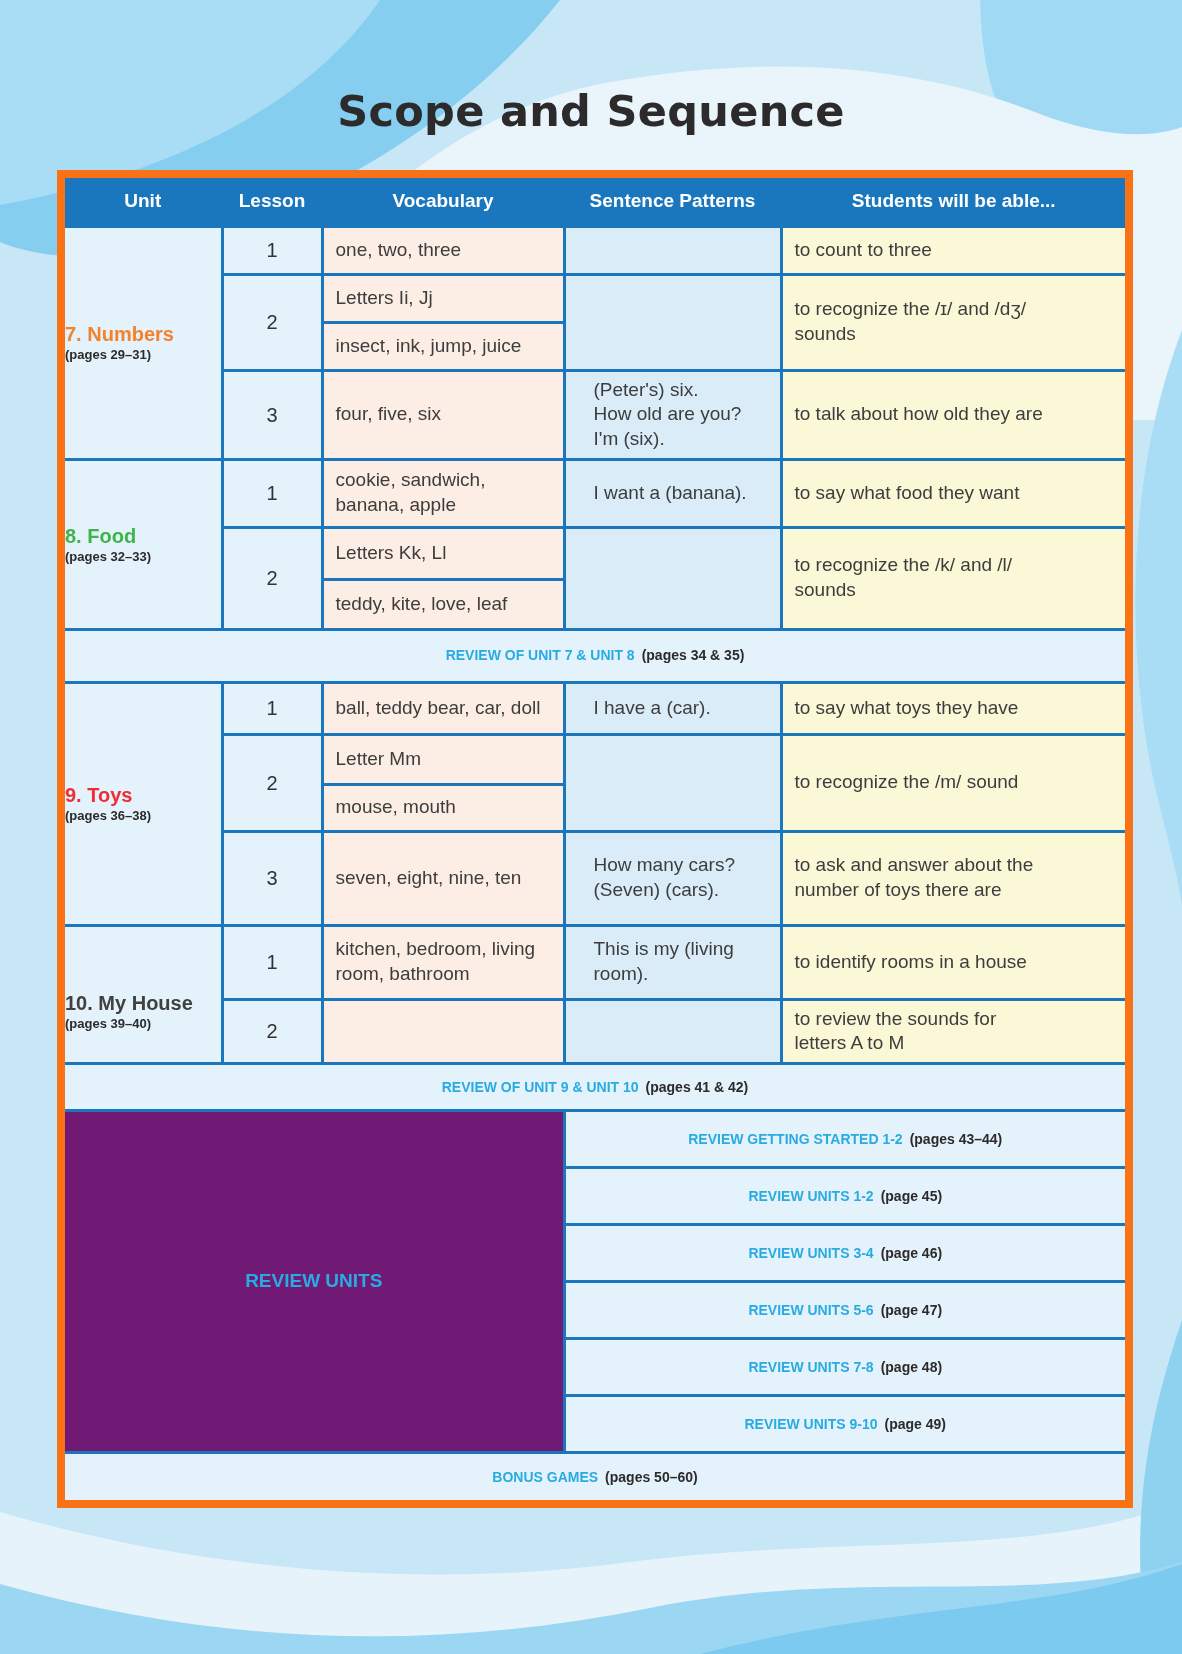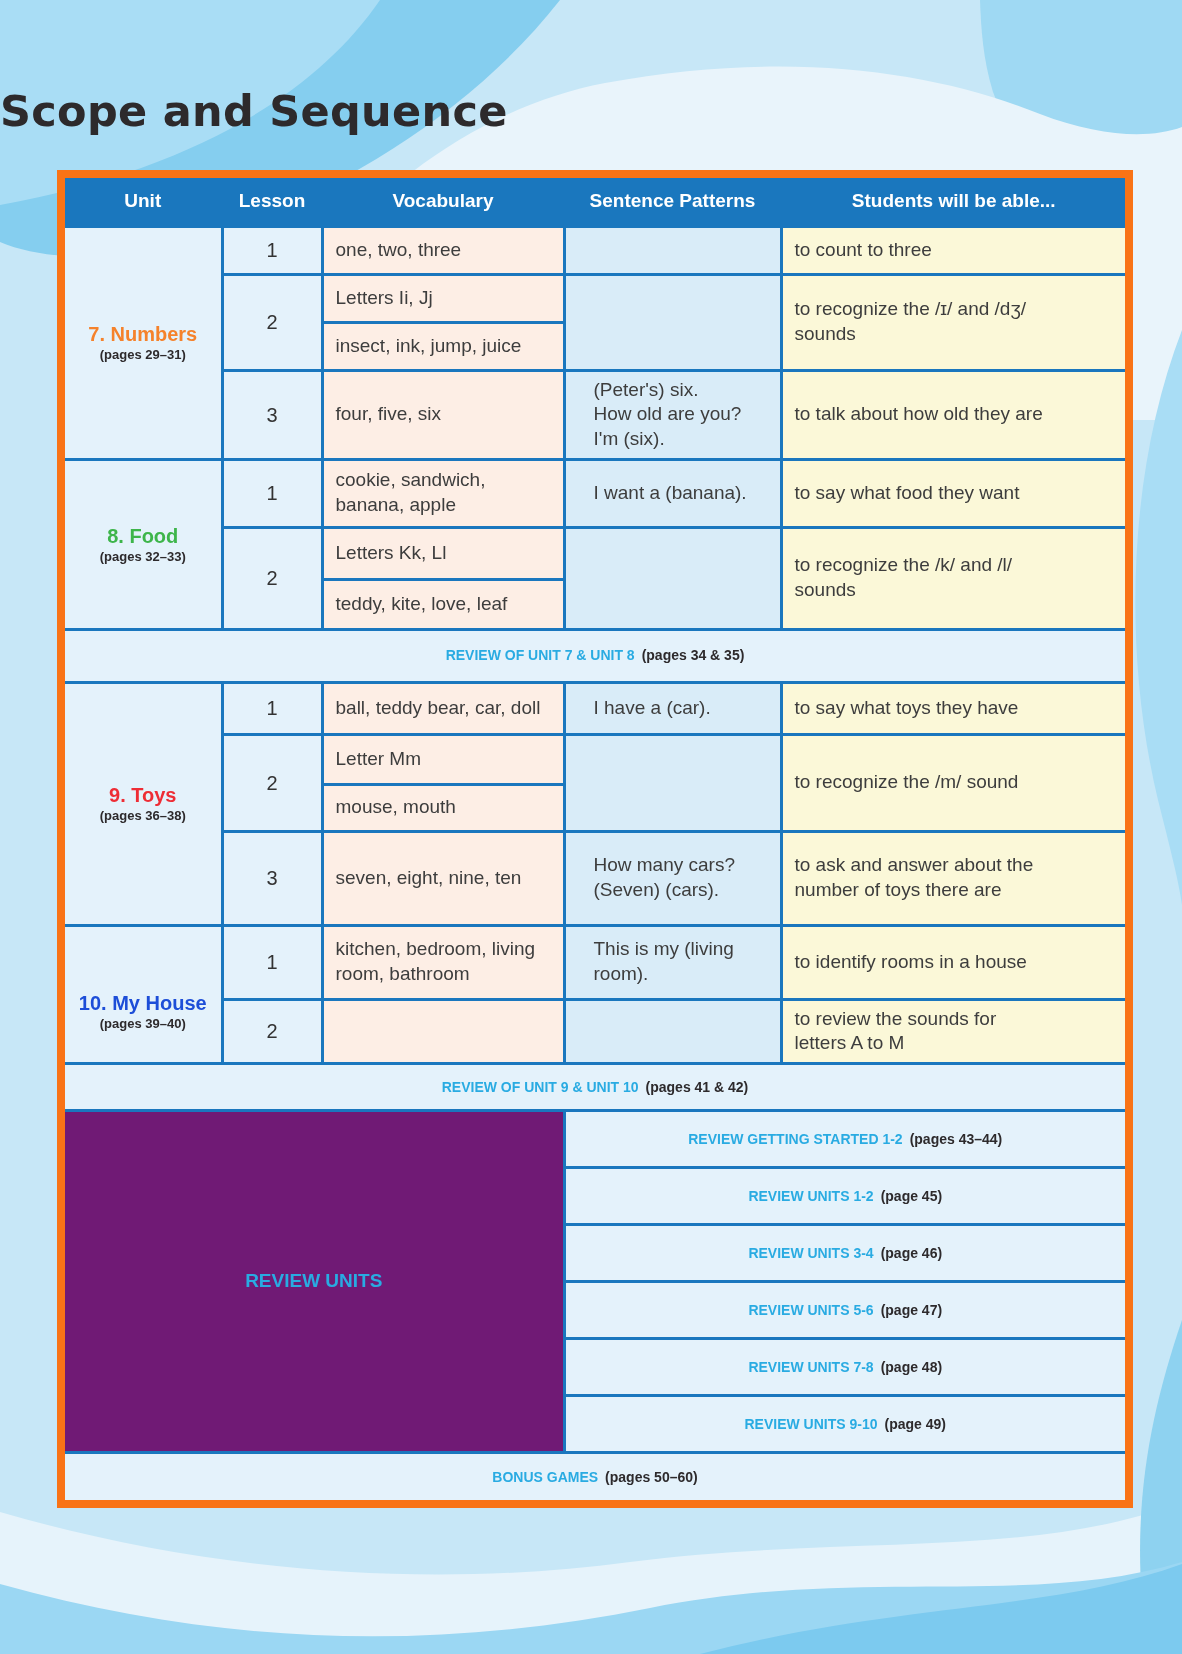--- a/index.html
+++ b/index.html
@@ -5,36 +5,36 @@
   * { margin:0; padding:0; box-sizing:border-box; }
   html,body { width:1182px; height:1654px; }
   body {
     position:relative; overflow:hidden;
     background:#c7e7f7;
     font-family:"Liberation Sans", sans-serif;
   }
   .bg { position:absolute; left:0; top:0; width:1182px; height:1654px; }
   .page-title {
     position:absolute; top:86px; left:0; width:100%;
-    text-align:left; font-size:43px; font-weight:800;
+    text-align:center; font-size:43px; font-weight:800;
     color:#2d2a2c; letter-spacing:0.3px;
     font-family:"DejaVu Sans","Liberation Sans",sans-serif;
   }
   table.scope {
     position:absolute; left:57px; top:170px; width:1068px;
     border-collapse:collapse; table-layout:fixed;
     border:8px solid #f97316;
   }
   table.scope th, table.scope td { border:3px solid #1a77be; vertical-align:middle; }
   table.scope th {
     background:#1a77be; color:#ffffff;
     font-size:19px; font-weight:700; text-align:center;
   }
   td { font-size:19px; color:#3d3d3d; line-height:1.3; }
-  .cell-unit { background:#e4f2fb; text-align:center; }
+  .cell-unit { background:#e4f2fb; text-align:left; }
   .unit-name { font-weight:700; font-size:20px; line-height:1.3; }
   .unit-pages { font-weight:700; font-size:13px; color:#2d2a2c; line-height:1.3; }
   .cell-lesson { background:#e4f2fb; text-align:center; font-size:20px; color:#333; }
   .cell-vocab   { background:#fdeee5; padding:6px 12px; white-space:pre-line; }
   .cell-pattern { background:#d9ecf8; padding:6px 28px; white-space:pre-line; }
   .cell-outcome { background:#fbf8d8; padding:6px 12px; white-space:pre-line; }
   .cell-review {
     background:#e4f2fb; text-align:center;
     font-weight:700; font-size:14px; color:#2d2a2c;
   }
@@ -161,21 +161,21 @@
       <td class="cell-lesson">3</td>
       <td class="cell-vocab">seven, eight, nine, ten</td>
       <td class="cell-pattern">How many cars?
 (Seven) (cars).</td>
       <td class="cell-outcome">to ask and answer about the
 number of toys there are</td>
     </tr>
 
     <tr style="height:74px">
       <td class="cell-unit" rowspan="2">
-        <div class="unit-name" style="color: #1d4ed8; margin-top: 34px;">10. My House</div>
+        <div class="unit-name" style="color: #404040; margin-top: 34px;">10. My House</div>
         <div class="unit-pages">(pages 39–40)</div>
       </td>
       <td class="cell-lesson">1</td>
       <td class="cell-vocab">kitchen, bedroom, living
 room, bathroom</td>
       <td class="cell-pattern">This is my (living
 room).</td>
       <td class="cell-outcome">to identify rooms in a house</td>
     </tr>
     <tr style="height:64px">

